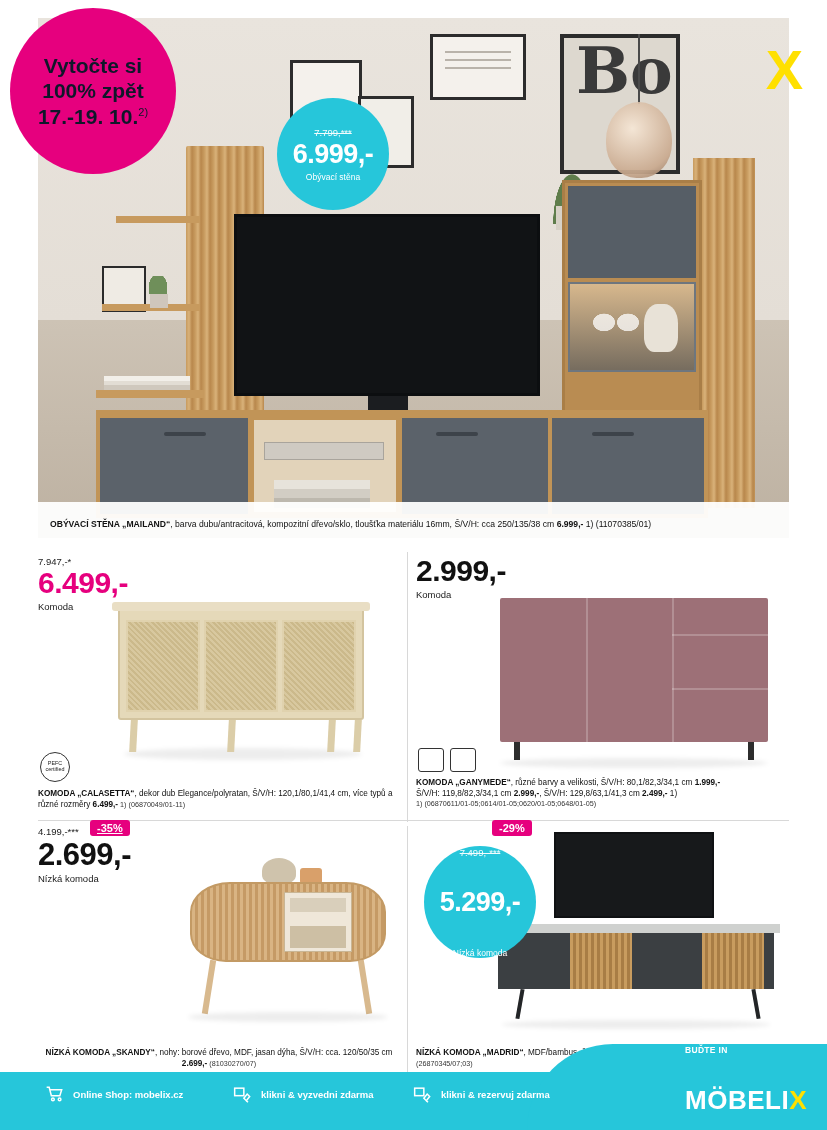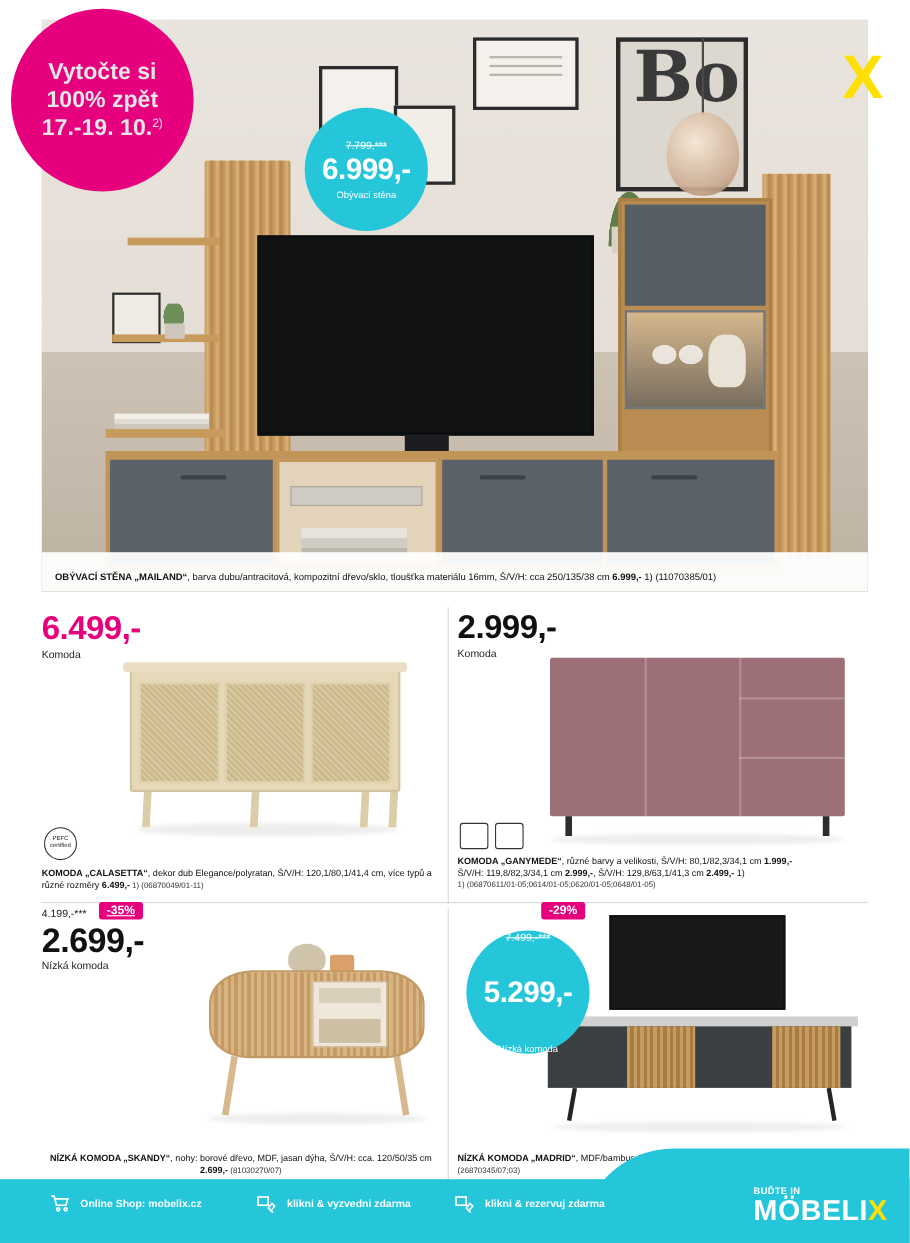--- a/index.html
+++ b/index.html
@@ -97,21 +97,21 @@
   .hero-caption {
     position: absolute; left: 0; right: 0; bottom: 0;
     background: rgba(255,255,255,0.94);
     padding: 17px 10px 8px 12px;
     font-size: 8.6px; line-height: 1.25; color: #111;
   }
 
   
   .promo-circle {
     position: absolute; left: 10px; top: 8px; width: 166px; height: 166px;
-    border-radius: 50%; background: #e6007e; color: #e5e5e5;
+    border-radius: 50%; background: #e6007e; color: #0f172a;
     display: flex; flex-direction: column; align-items: center; justify-content: center;
     text-align: center; font-weight: bold; font-size: 21px; line-height: 1.22;
     z-index: 6;
   }
   .promo-circle sup { font-size: 11px; font-weight: normal; }
 
   
   .bubble {
     position: absolute; border-radius: 50%; background: #26c6da; color: #fff;
     display: flex; flex-direction: column; align-items: center; justify-content: center;
@@ -229,21 +229,21 @@
     position: absolute; right: 0; bottom: 0; width: 300px; height: 86px;
     background: #26c6da; border-radius: 120px 0 0 0;
   }
   .f-item { position: absolute; display: flex; align-items: center; gap: 7px; font-size: 9.5px; font-weight: bold; color: #fff; }
   #f1 { left: 44px; top: 1084px; }
   #f2 { left: 232px; top: 1084px; }
   #f3 { left: 412px; top: 1084px; }
   .f-icon { width: 22px; height: 20px; display: inline-block; position: relative; }
   .brand { position: absolute; right: 20px; bottom: 16px; text-align: left; color: #fff; }
   .brand .tag { font-size: 8.5px; font-weight: bold; letter-spacing: .3px; }
-  .brand .name { font-size: 26px; font-weight: bold; letter-spacing: .5px; line-height: 1.05; }
+  .brand .name { font-size: 26px; font-weight: bold; letter-spacing: .5px; line-height: 1.05; margin-top: 32px; }
   .brand .name .x { color: #ffe000; }
 </style>
 </head>
 <body>
 
 <div class="hero">
   <div class="room">
     <div class="room-floor"></div>
 
     <div class="art1"></div>
@@ -310,20 +310,21 @@
   <span><span>17.-19. 10.</span><sup>2)</sup></span>
 </div>
 
 <div class="close-x">X</div>
 
 <div class="sep" id="sep-v1"></div>
 <div class="sep" id="sep-h1"></div>
 <div class="sep" id="sep-v2"></div>
 
 <div class="cell" id="cell-tl">
+  <div class="old-price">7.947,-*</div>
   <div class="price-pink">6.499,-</div>
   <div class="price-label">Komoda</div>
 </div>
 
 <div class="fx" id="calasetta">
   <div class="shadow-ell" style="left:14px;top:146px;width:238px;height:12px;"></div>
   <div class="leg l1"></div>
   <div class="leg l2"></div>
   <div class="leg l3"></div>
   <div class="leg l4"></div>

